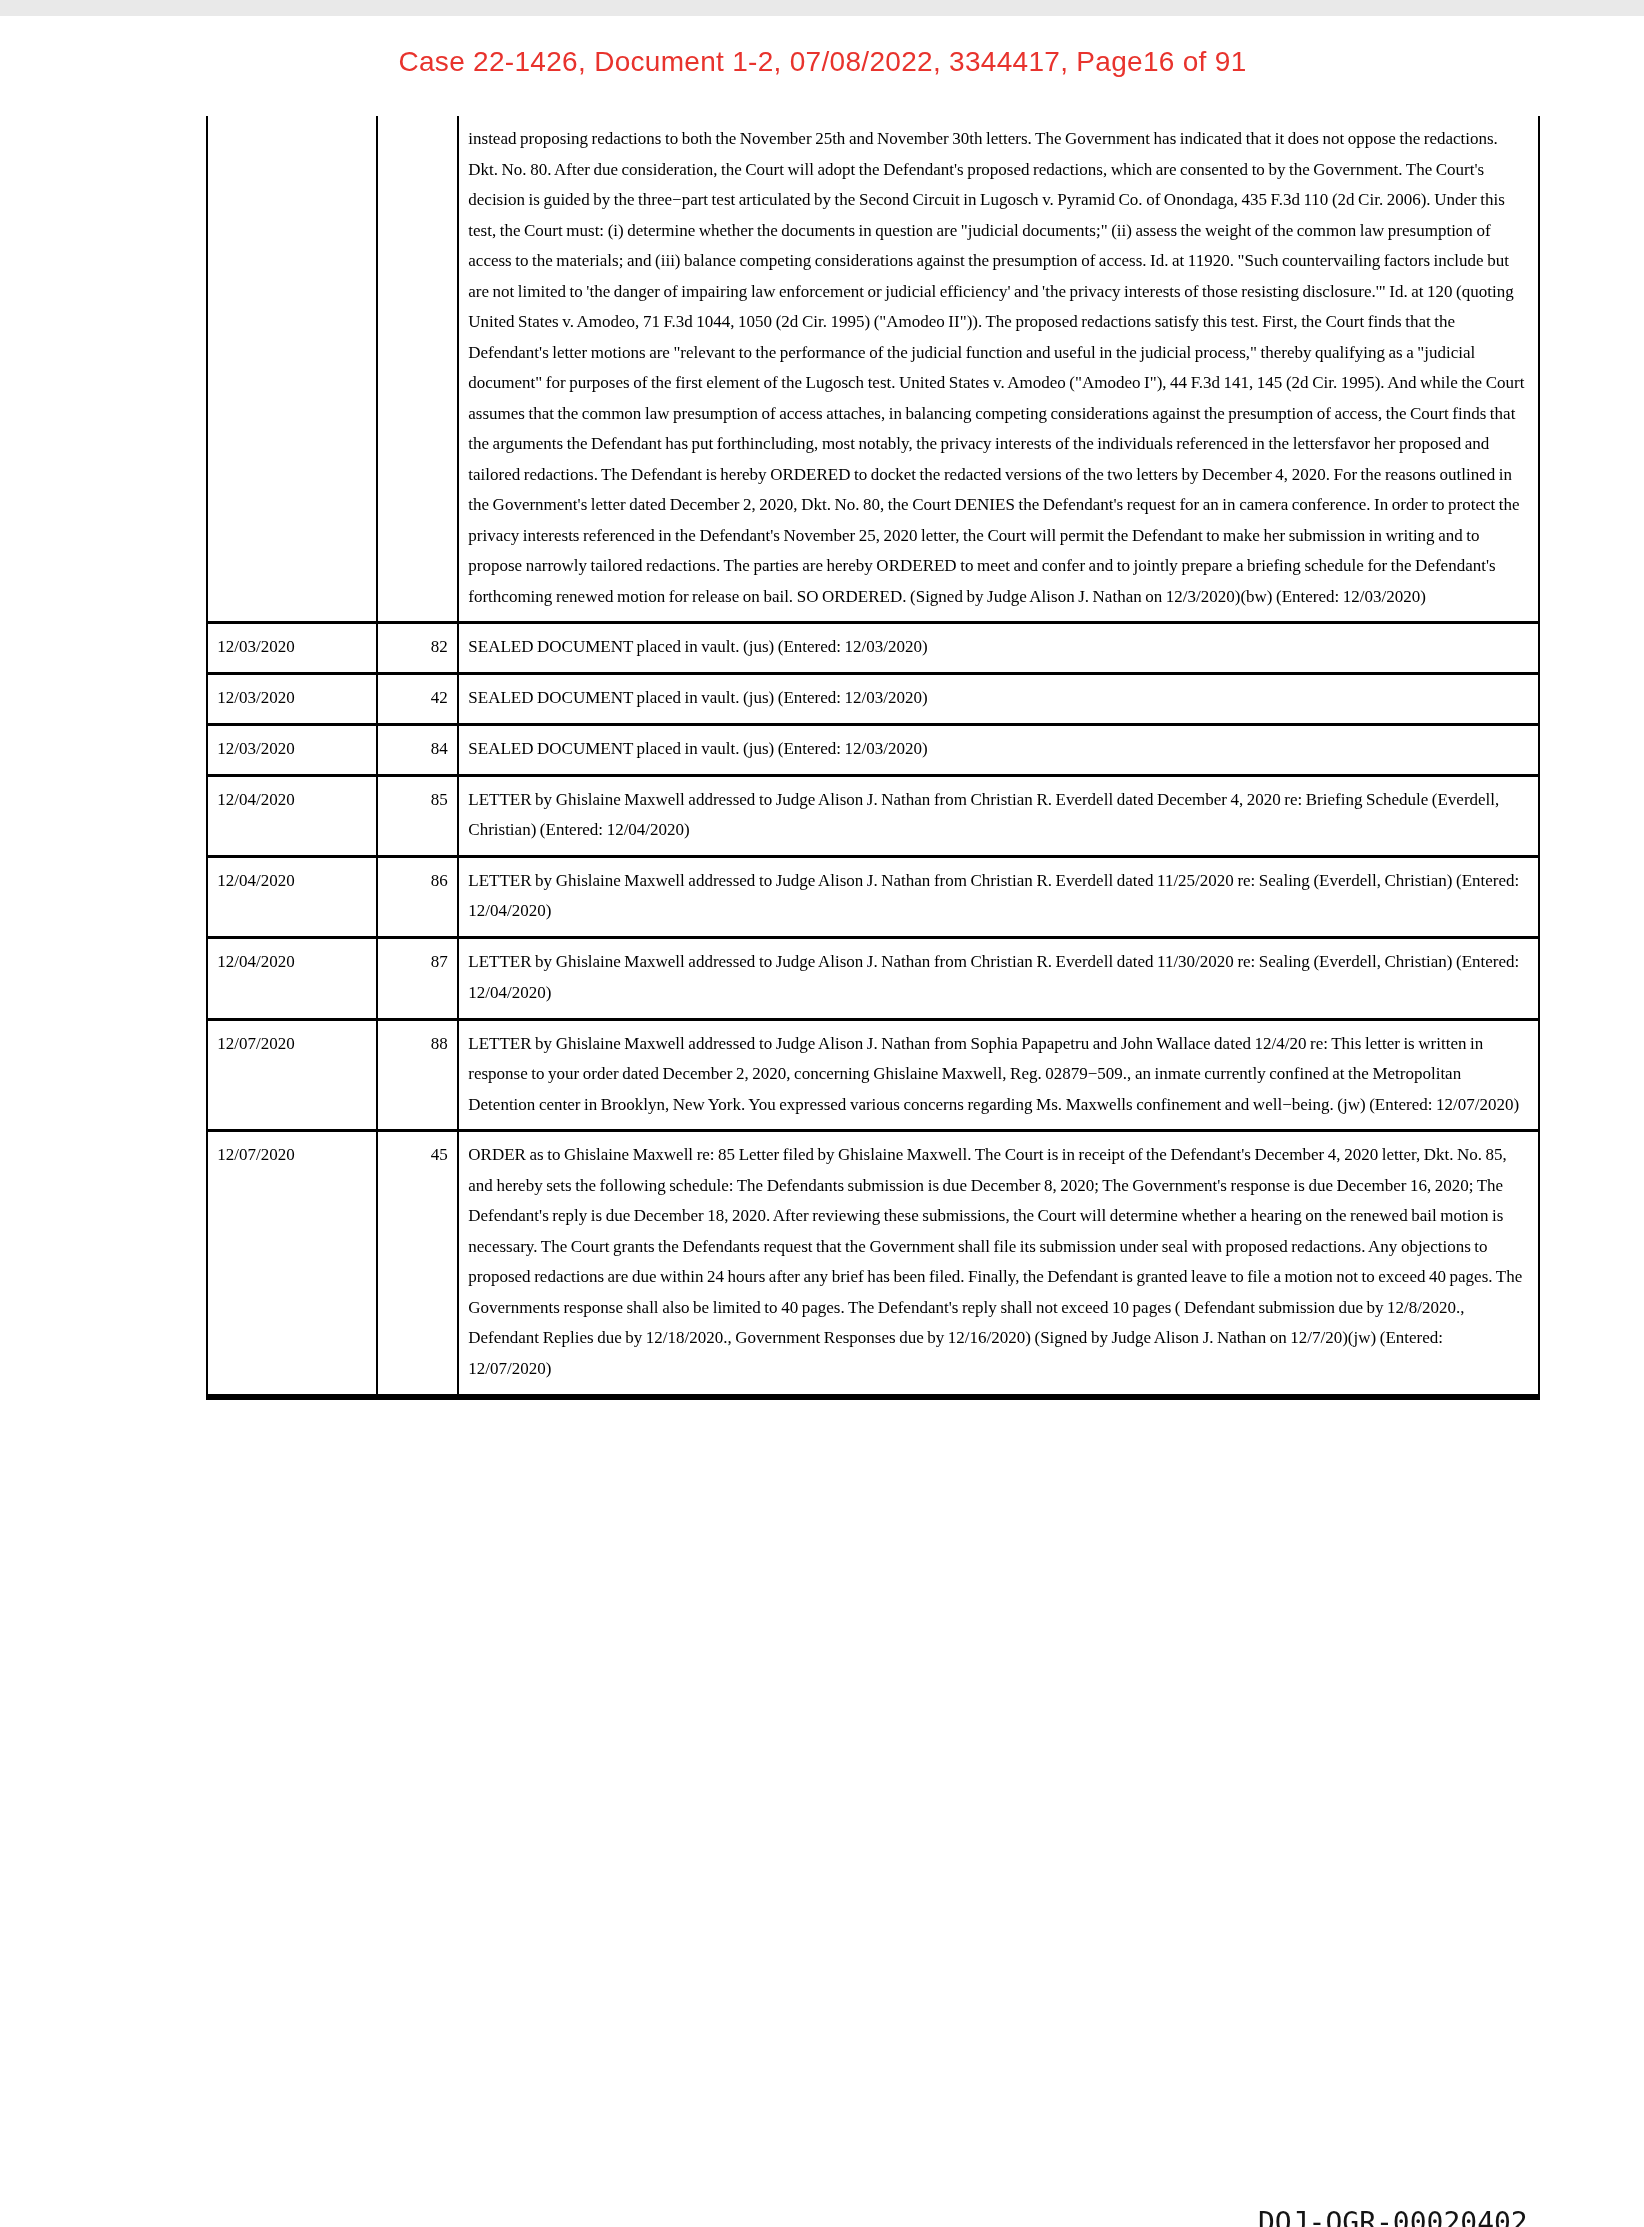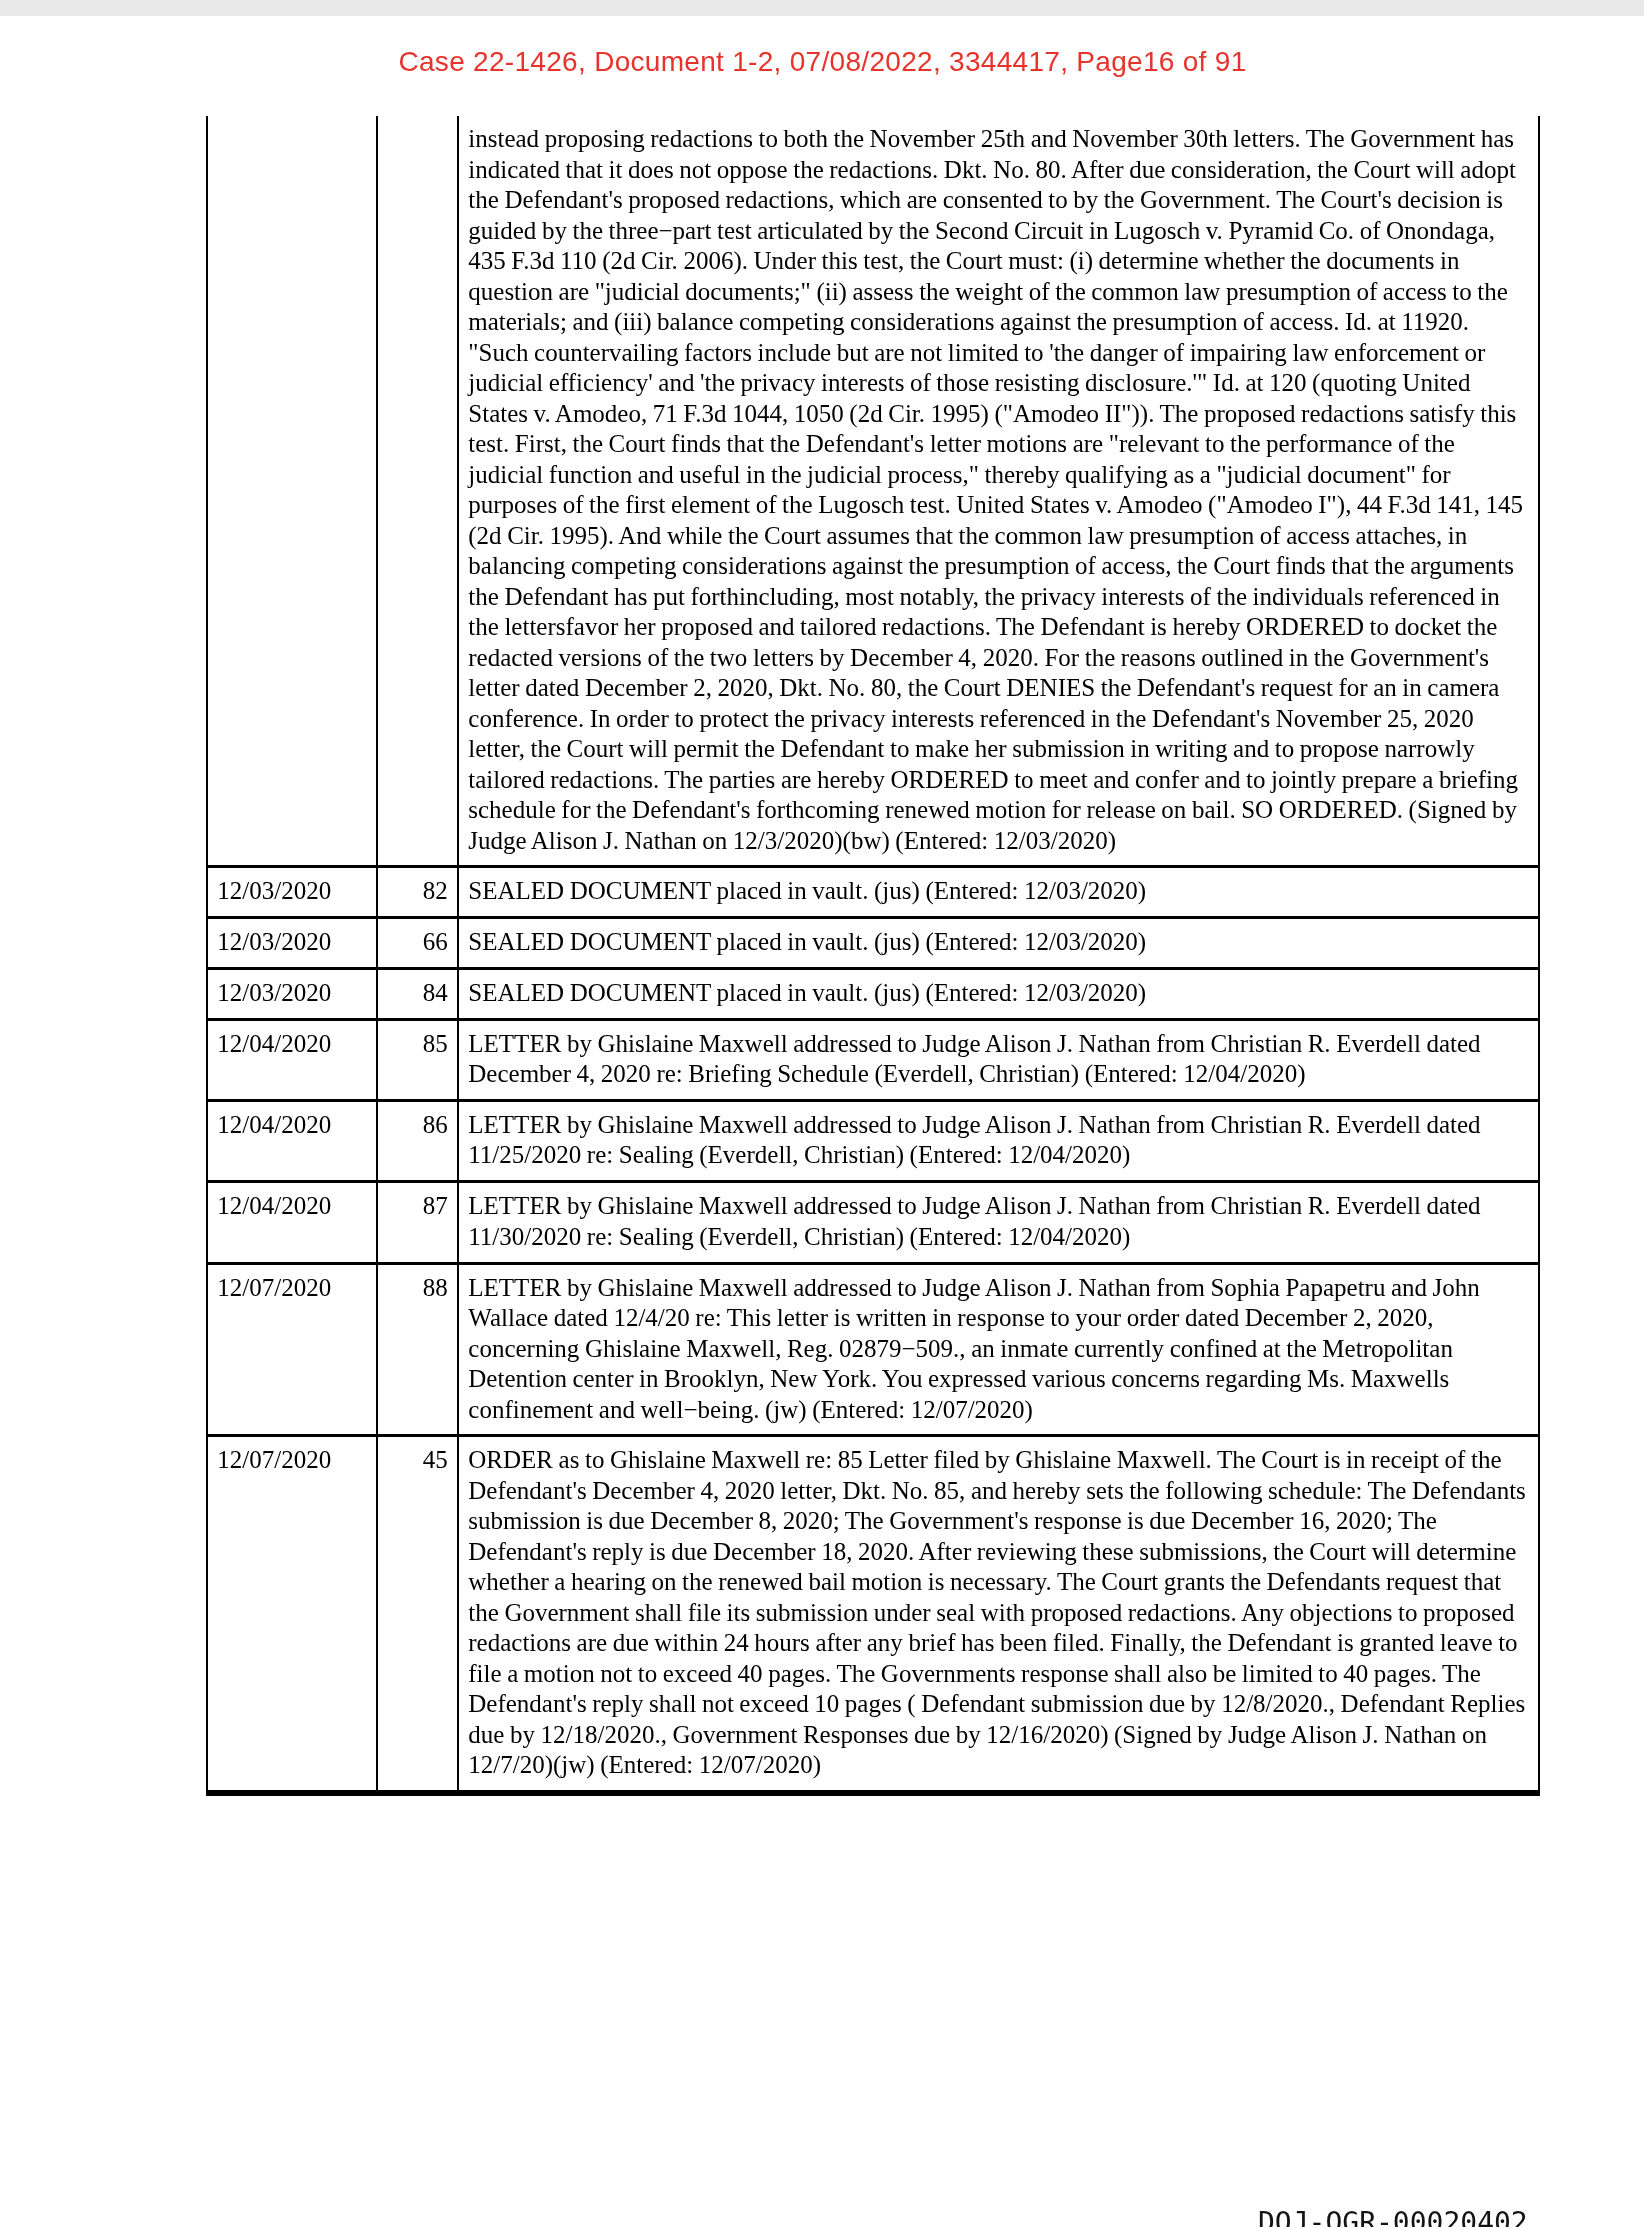--- a/index.html
+++ b/index.html
@@ -33,21 +33,21 @@
   }
   table.docket {
     border-collapse: collapse;
     width: 100%;
     table-layout: fixed;
   }
   table.docket td {
     border: solid #000;
     border-width: 3.3px 2px;
     vertical-align: top;
-    font-size: 25px;
+    font-size: 17px;
     line-height: 30.5px;
     padding: 8px 9.3px 9.3px 9.3px;
     word-spacing: -0.7px;
   }
   table.docket tr:first-child td { border-top: none; }
   table.docket tr:last-child td { border-bottom-width: 6px; }
   td.cell-date { padding-left: 13.3px; white-space: nowrap; }
   td.cell-num  { text-align: right; padding-left: 2.7px; padding-right: 2.7px; }
   td.cell-desc { padding-left: 10px; padding-right: 18.6px; }
   .doc-link {
@@ -85,21 +85,21 @@
             <td class="cell-num"></td>
             <td class="cell-desc"><span>instead proposing redactions to both the November 25th and November 30th letters. The Government has indicated that it does not oppose the redactions. Dkt. No. 80. After due consideration, the Court will adopt the Defendant's proposed redactions, which are consented to by the Government. The Court's decision is guided by the three−part test articulated by the Second Circuit in Lugosch v. Pyramid Co. of Onondaga, 435 F.3d 110 (2d Cir. 2006). Under this test, the Court must: (i) determine whether the documents in question are "judicial documents;" (ii) assess the weight of the common law presumption of access to the materials; and (iii) balance competing considerations against the presumption of access. Id. at 11920. "Such countervailing factors include but are not limited to 'the danger of impairing law enforcement or judicial efficiency' and 'the privacy interests of those resisting disclosure.'" Id. at 120 (quoting United States v. Amodeo, 71 F.3d 1044, 1050 (2d Cir. 1995) ("Amodeo II")). The proposed redactions satisfy this test. First, the Court finds that the Defendant's letter motions are "relevant to the performance of the judicial function and useful in the judicial process," thereby qualifying as a "judicial document" for purposes of the first element of the Lugosch test. United States v. Amodeo ("Amodeo I"), 44 F.3d 141, 145 (2d Cir. 1995). And while the Court assumes that the common law presumption of access attaches, in balancing competing considerations against the presumption of access, the Court finds that the arguments the Defendant has put forthincluding, most notably, the privacy interests of the individuals referenced in the lettersfavor her proposed and tailored redactions. The Defendant is hereby ORDERED to docket the redacted versions of the two letters by December 4, 2020. For the reasons outlined in the Government's letter dated December 2, 2020, Dkt. No. 80, the Court DENIES the Defendant's request for an in camera conference. In order to protect the privacy interests referenced in the Defendant's November 25, 2020 letter, the Court will permit the Defendant to make her submission in writing and to propose narrowly tailored redactions. The parties are hereby ORDERED to meet and confer and to jointly prepare a briefing schedule for the Defendant's forthcoming renewed motion for release on bail. SO ORDERED. (Signed by Judge Alison J. Nathan on 12/3/2020)(bw) (Entered: 12/03/2020)</span></td>
           </tr>
           <tr>
             <td class="cell-date">12/03/2020</td>
             <td class="cell-num"><span>82</span></td>
             <td class="cell-desc"><span>SEALED DOCUMENT placed in vault. (jus) (Entered: 12/03/2020)</span></td>
           </tr>
           <tr>
             <td class="cell-date">12/03/2020</td>
-            <td class="cell-num"><span>66</span></td>
+            <td class="cell-num"><span>42</span></td>
             <td class="cell-desc"><span>SEALED DOCUMENT placed in vault. (jus) (Entered: 12/03/2020)</span></td>
           </tr>
           <tr>
             <td class="cell-date">12/03/2020</td>
             <td class="cell-num"><span>84</span></td>
             <td class="cell-desc"><span>SEALED DOCUMENT placed in vault. (jus) (Entered: 12/03/2020)</span></td>
           </tr>
           <tr>
             <td class="cell-date">12/04/2020</td>
             <td class="cell-num"><span class="doc-link">85</span></td>

